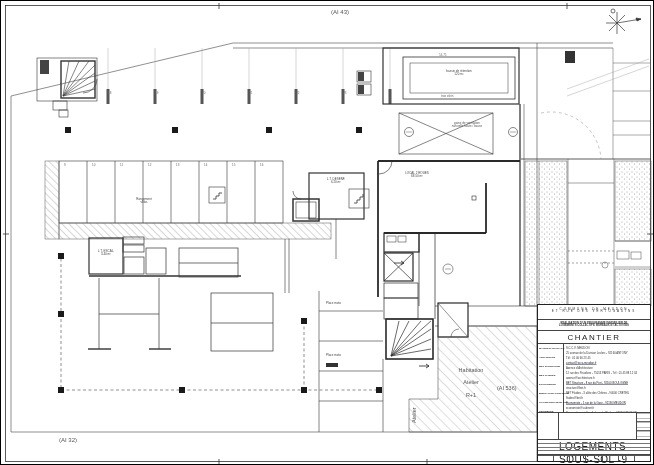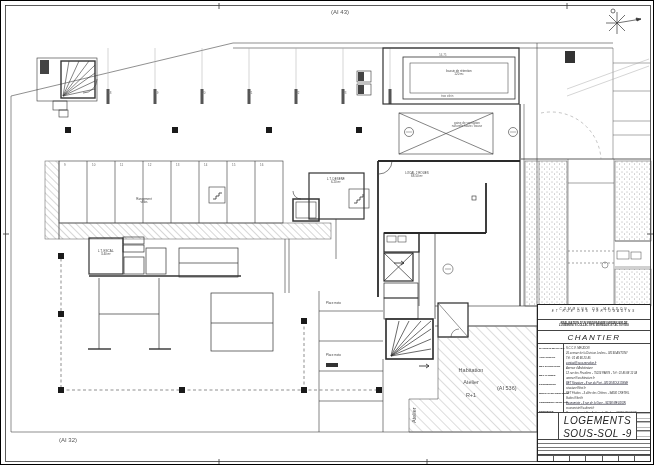--- a/index.html
+++ b/index.html
@@ -11,39 +11,39 @@
   .g5{font-size:5.5px;color:#555;}
   .s50l{font-size:6px;transform:scale(.5);transform-origin:0 0;}
   .s50c{font-size:6px;transform:scale(.5);transform-origin:50% 0;text-align:center;}
   .wrap{white-space:normal;}
   .vert{transform:rotate(-90deg) scale(1);transform-origin:0 0;font-size:5.5px;color:#555;}
   .numrow{position:absolute;display:flex;font-size:6px;color:#666;
           transform:scale(.5);transform-origin:0 0;}
   .numrow div{box-sizing:border-box;padding-left:6px;}
   
   .tb{position:absolute;left:536px;top:303px;width:114px;height:158px;background:#fff;
-      border:1.3px solid #222;box-sizing:border-box;display:flex;flex-direction:column;font-style:italic;}
+      border:1.3px solid #222;box-sizing:border-box;display:flex;flex-direction:column;}
   .tb-head1{border-bottom:.5px solid #444;padding:2px 0 1px 0;height:15px;box-sizing:border-box;}
   .tb-head1 .s50c{letter-spacing:4px;color:#333;width:200%;margin-left:-50%;}
   .tb-head2{border-bottom:.5px solid #444;height:11px;box-sizing:border-box;padding-top:1px;}
   .tb-head2 .s50c{color:#333;width:200%;margin-left:-50%;font-weight:bold;font-size:5.5px;}
   .tb-chantier{border-bottom:.5px solid #444;height:13px;box-sizing:border-box;
                text-align:center;font-size:8px;color:#222;letter-spacing:1.5px;padding-top:2px;}
   .tb-body{flex:1;display:flex;overflow:hidden;border-bottom:.5px solid #444;}
   .tb-left{width:26px;border-right:.5px solid #444;padding:2px 1px;box-sizing:border-box;}
   .tb-lab{font-size:5px;transform:scale(.5);transform-origin:0 0;width:200%;
           font-weight:bold;color:#222;margin-bottom:3px;white-space:nowrap;}
   .tb-right{flex:1;padding:2px 2px;box-sizing:border-box;overflow:hidden;}
   .tb-line{font-size:5.5px;transform:scale(.5);transform-origin:0 0;width:200%;
            color:#333;white-space:nowrap;margin-bottom:-1px;}
   .tb-line:nth-child(4n){text-decoration:underline;color:#223;}
   .tb-title-row{height:26px;display:flex;border-bottom:.5px solid #444;}
   .tb-logo{width:20px;border-right:.5px solid #444;}
-  .tb-title{flex:1;text-align:center;font-size:10px;color:#222;letter-spacing:.5px;
-            padding-top:2px;line-height:1.25;}
+  .tb-title{flex:1;font-size:10px;color:#222;letter-spacing:.5px;
+            padding-top:2px;line-height:1.25;margin-top:26px;}
   .tb-cells{width:13px;border-left:.5px solid #444;display:flex;flex-direction:column;}
   .tb-cells div{flex:1;border-bottom:.5px solid #666;
       background:repeating-linear-gradient(0deg,#fff 0 2px,#bbb 2px 2.6px);}
   .tb-cells div:last-child{border-bottom:none;}
   .tb-revs{height:14px;display:flex;flex-direction:column;border-bottom:.5px solid #444;}
   .tb-revs div{flex:1;border-bottom:.4px solid #777;}
   .tb-revs div:last-child{border-bottom:none;}
   .tb-footer{height:6px;display:flex;}
   .tb-footer div{flex:1;border-right:.4px solid #555;border-top:.4px solid #555;}
   .tb-footer div:last-child{border-right:none;}

